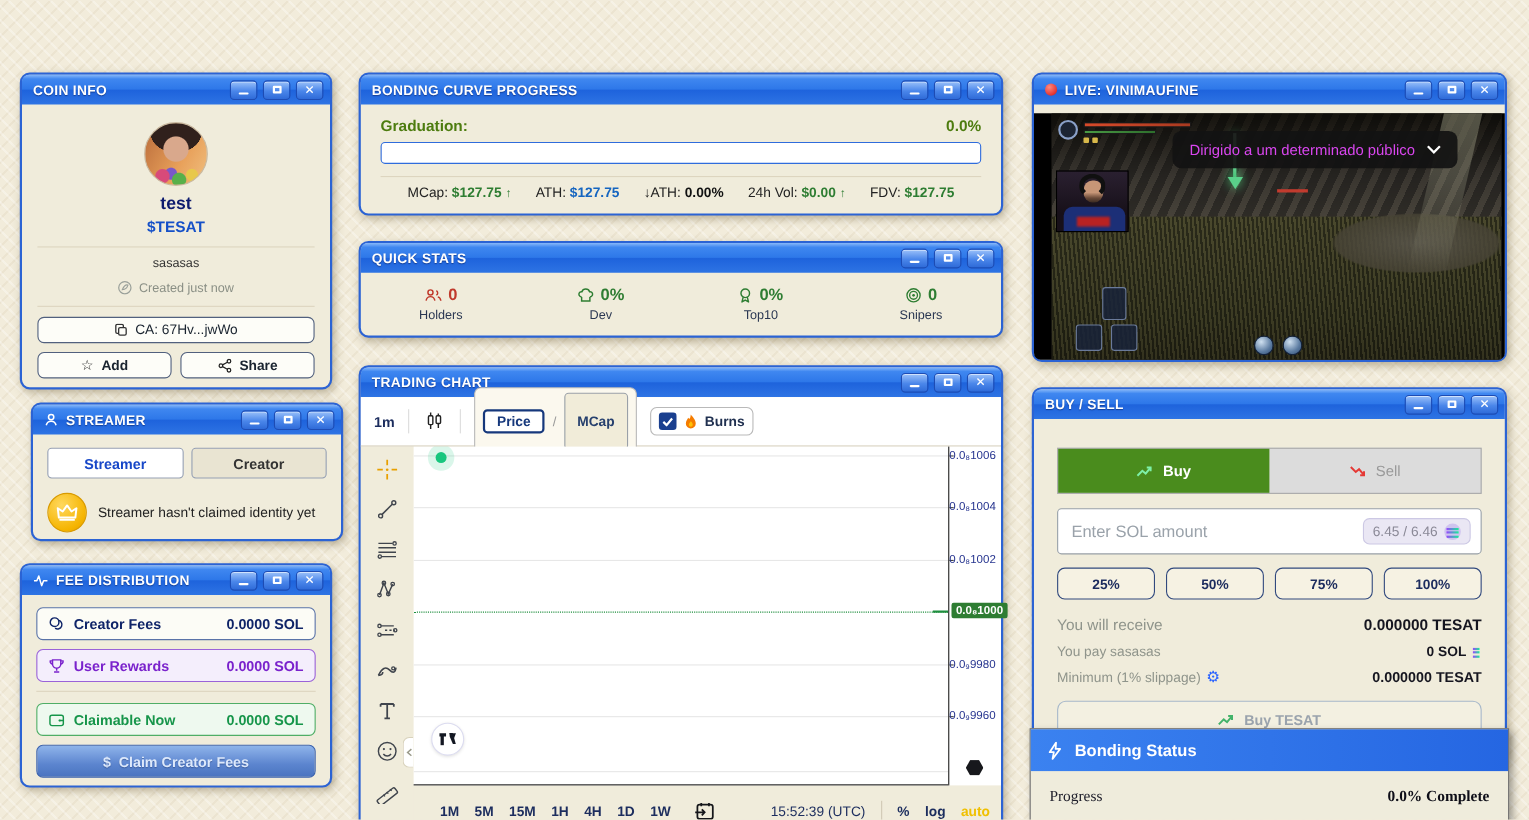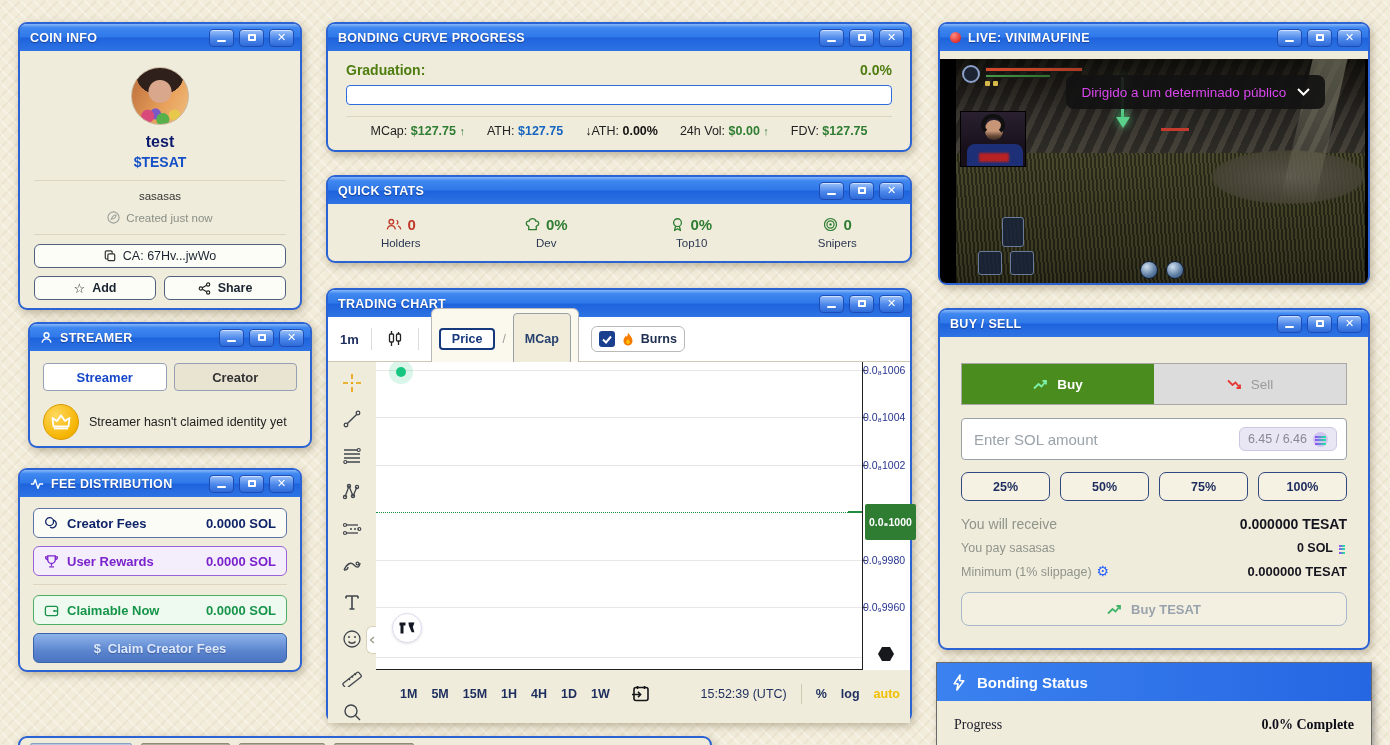--- a/index.html
+++ b/index.html
@@ -6,21 +6,21 @@
   html,body { width:1390px; height:745px; overflow:hidden; }
   body {
     position:relative;
     font-family:"Liberation Sans","DejaVu Sans",sans-serif;
     background:#f2ecdb;
     background-image:
       repeating-linear-gradient(45deg, rgba(255,255,255,.30) 0 2px, transparent 2px 9px),
       repeating-linear-gradient(-45deg, rgba(214,200,172,.22) 0 2px, transparent 2px 9px);
   }
   .window { position:absolute; background:#f0ecdb; border:2px solid #2b63d4; border-radius:9px;
-            box-shadow:2px 3px 8px rgba(110,95,60,.42); }
+            box-shadow:2px 3px 8px rgba(110,95,60,.42);margin-top:44px; }
   .titlebar { height:27px; display:flex; align-items:center; gap:7px; padding:0 6px 0 10px;
             border-radius:6px 6px 0 0;
             background:linear-gradient(180deg,#86b7f9 0%,#3f87f0 14%,#2e78e9 48%,#1e63dc 52%,#2e74e4 100%); }
   .title { color:#fff; font-size:12.5px; font-weight:bold; letter-spacing:.3px;
             text-shadow:0 1px 1px rgba(10,30,90,.55); white-space:nowrap; }
   .winbtns { margin-left:auto; display:flex; gap:5px; }
   .wbtn { width:25px; height:18px; border-radius:4px; border:1px solid #1d4cb4;
           background:linear-gradient(180deg,#9cc2fa,#4a86ea 55%,#2f6bd8);
           display:flex; align-items:center; justify-content:center; color:#fff;
           font-size:11px; font-weight:bold; box-shadow:inset 0 1px 0 rgba(255,255,255,.55); cursor:pointer; }
@@ -133,21 +133,21 @@
   .price-dash { position:absolute; right:0; width:14px; height:2px; background:#1e8e3e; }
   .event-dot { position:absolute; width:10px; height:10px; border-radius:50%; background:#17c67e;
                box-shadow:0 0 0 7px rgba(23,198,126,.16); }
   .tv-logo { position:absolute; left:16px; bottom:26px; width:30px; height:30px; border-radius:50%;
              background:#fff; border:1px solid #dcdcf0; box-shadow:0 1px 3px rgba(0,0,0,.12);
              display:flex; align-items:center; justify-content:center; }
   .axis-col { width:48px; background:#fff; border-left:1px solid #202020; position:relative; }
   .axis-label { position:absolute; left:0; font-size:10.5px; color:#26348f; font-weight:normal; }
   .axis-tick { position:absolute; left:0; width:4px; height:1px; background:#444; }
   .axis-current { position:absolute; left:2px; background:#2e7d32; color:#fff; font-size:10.5px;
-                  font-weight:bold; padding:12px 4px; border-radius:2px; }
+                  font-weight:bold; padding:1px 4px; border-radius:2px; }
   .hexagon { position:absolute; left:15px; bottom:9px; width:16px; height:14px; background:#17181c;
              clip-path:polygon(25% 0,75% 0,100% 50%,75% 100%,25% 100%,0 50%); }
   .chart-bottombar { height:53px; display:flex; align-items:center; gap:14px; padding:0 10px 6px 24px;
                      background:#f0ecdb; font-size:12.5px; color:#1c2d5e; }
   .tf { font-weight:bold; cursor:pointer; }
   .cb-clock { margin-left:auto; }
   .cb-sep { width:1px; height:20px; background:#d0c9b4; }
   .cb-link { font-weight:bold; cursor:pointer; }
   .cb-auto { color:#f0c000; font-weight:bold; cursor:pointer; }
 

